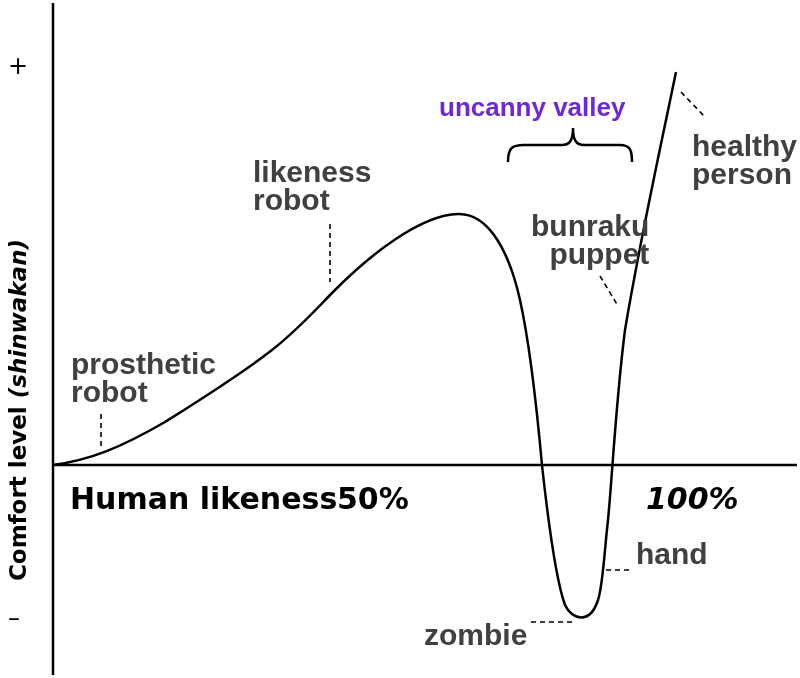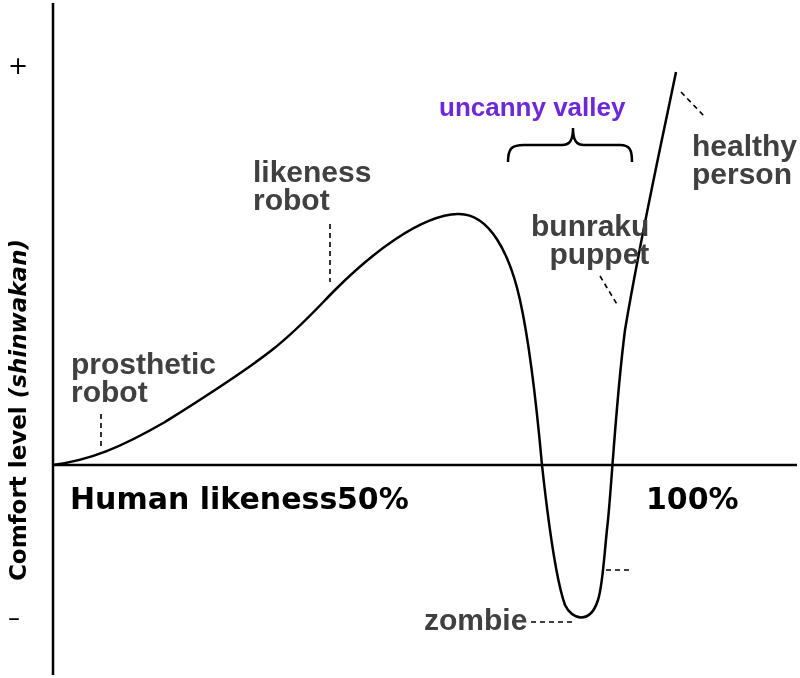--- a/index.html
+++ b/index.html
@@ -45,35 +45,36 @@
   </g>
 </svg>
 
 <div class="pm" style="left:8px; top:52px;">+</div>
 <div class="pm" style="left:8px; top:604px;">–</div>
 
 <div class="ylabel"><span>Comfort level </span><i>(shinwakan)</i></div>
 
 <div class="bold-sans" style="left:70px; top:481px;">Human likeness</div>
 <div class="bold-sans" style="left:337px; top:481px;">50%</div>
-<div class="bold-sans" style="left:646px; top:481px;">100%</div>
+<div class="bold-sans" style="left:646px; top:481px;font-style:italic;">100%</div>
 
 <div class="title" style="left:439px; top:92px;">uncanny valley</div>
 
 <div class="lbl" style="left:71px; top:350px;">
   <div>prosthetic</div>
   <div>robot</div>
 </div>
 <div class="lbl" style="left:253px; top:158px;">
   <div>likeness</div>
   <div>robot</div>
 </div>
 <div class="lbl" style="left:531px; top:212px;text-align:right;">
   <div>bunraku</div>
   <div>puppet</div>
 </div>
 <div class="lbl" style="left:692px; top:132px;">
   <div>healthy</div>
   <div>person</div>
 </div>
 <div class="lbl" style="left:636px; top:540px;">
+  <div>hand</div>
 </div>
-<div class="lbl" style="left:424px; top:606px;">zombie</div>
+<div class="lbl" style="left:424px; top:621px;">zombie</div>
 
 </body></html>

